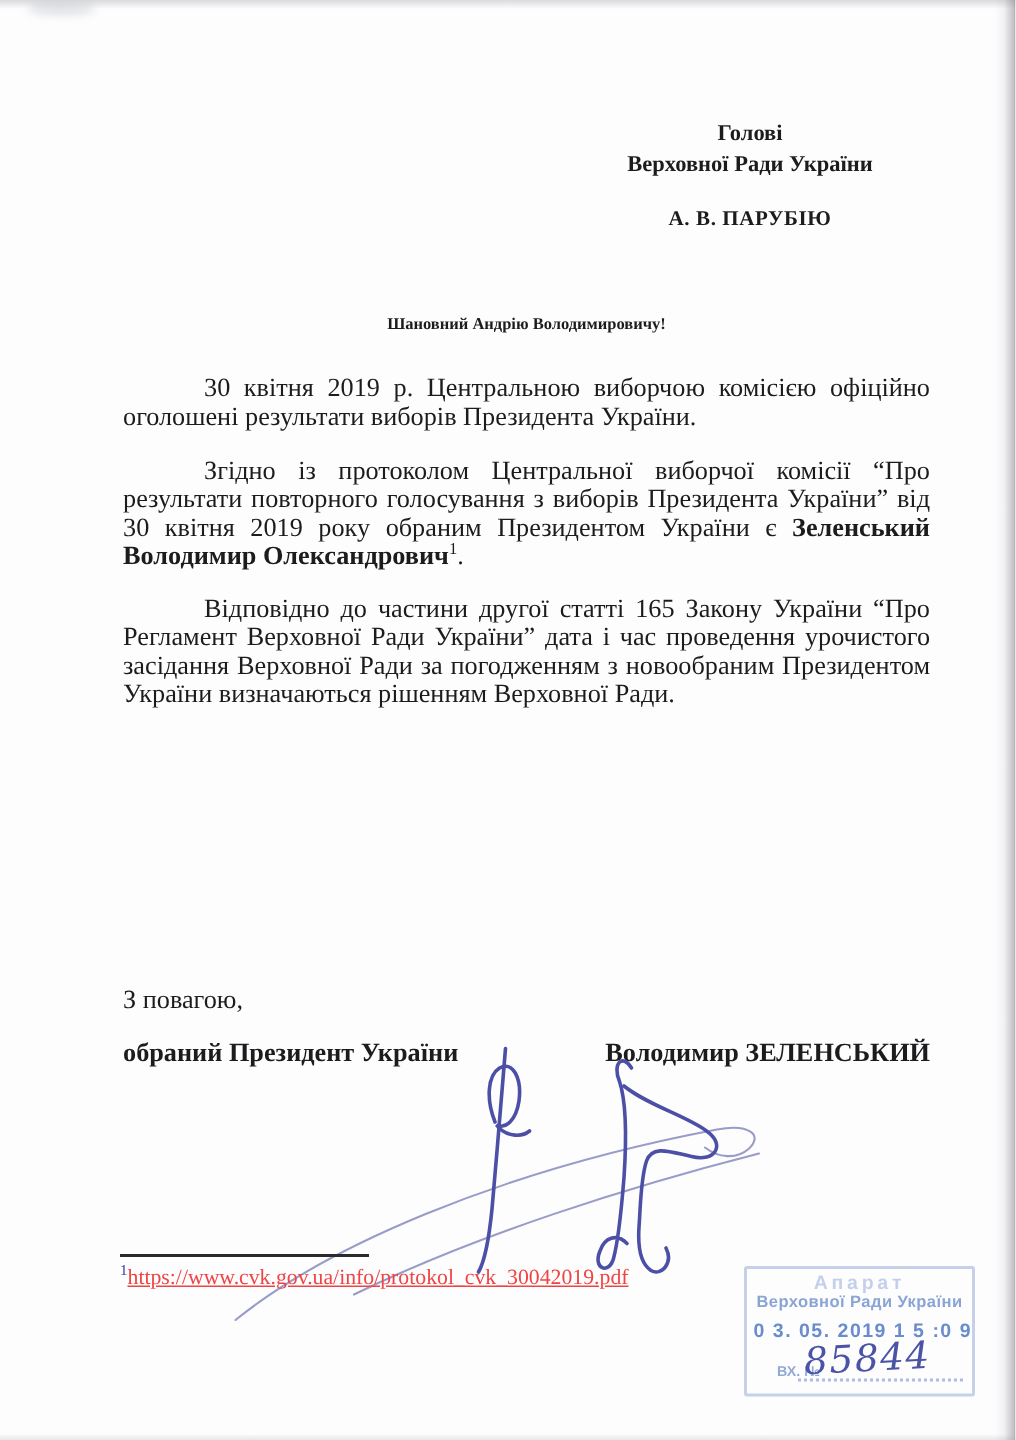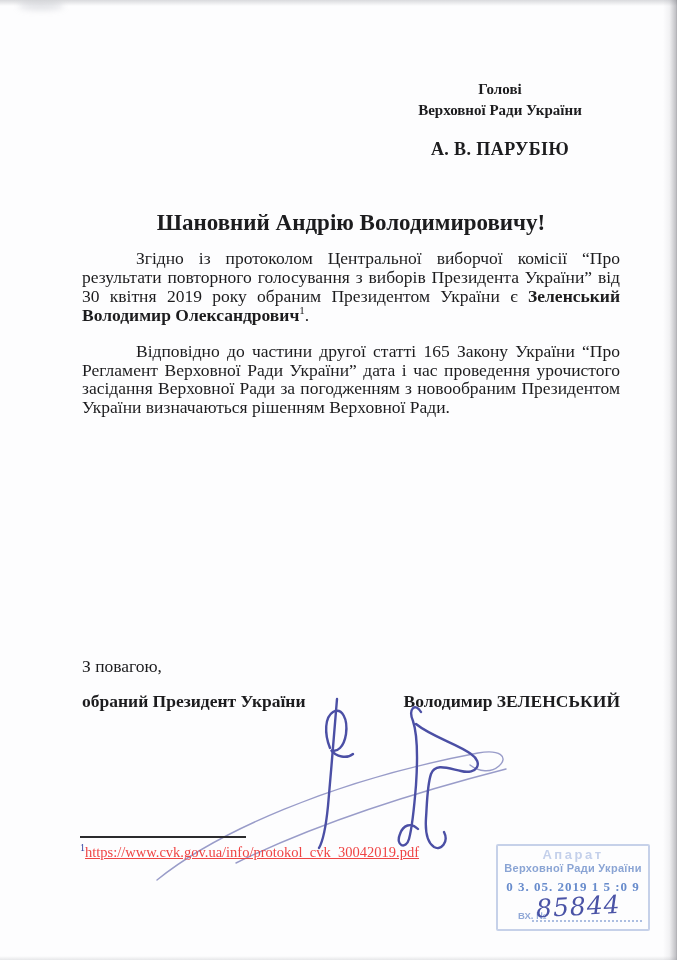--- a/index.html
+++ b/index.html
@@ -19,24 +19,24 @@
     background:linear-gradient(to right,rgba(0,0,0,0) 0%,rgba(160,160,168,.12) 45%,rgba(120,120,128,.45) 92%,rgba(100,100,108,.55) 100%);}
   .edge-bottom{position:absolute;left:0;bottom:0;width:100%;height:4px;
     background:linear-gradient(to top,rgba(150,152,158,.22),rgba(150,152,158,0));}
   .corner-smudge{position:absolute;left:18px;top:2px;width:46px;height:8px;border-radius:50%;
     background:rgba(140,145,155,.25);filter:blur(3px);}
 
   
   .recipient{position:absolute;left:398px;top:79px;width:204px;text-align:center;
     font-weight:bold;font-size:15px;line-height:21px;}
   .recipient-name{position:absolute;left:398px;top:139px;width:204px;text-align:center;
-    font-weight:bold;font-size:18px;letter-spacing:.4px;}
+    font-weight:bold;font-size:14px;letter-spacing:.4px;}
 
   .salutation{position:absolute;left:82px;top:210px;width:538px;text-align:center;
-    font-weight:bold;font-size:23px;}
+    font-weight:bold;font-size:11px;}
 
   .body-text{position:absolute;left:82px;top:249px;width:538px;
     font-size:17.5px;line-height:18.9px;text-align:justify;}
   .body-text p{margin:0 0 17px 0;text-indent:54px;}
   .body-text sup{font-size:11px;line-height:0;}
 
   .closing{position:absolute;left:82px;top:656px;font-size:17.5px;}
   .signers{position:absolute;left:82px;top:691px;width:538px;display:flex;
     justify-content:space-between;font-weight:bold;font-size:17.5px;}
 
@@ -49,22 +49,22 @@
   .footnote-link{color:#ef4444;text-decoration:underline;cursor:pointer;}
 
   
   .stamp{position:absolute;left:496px;top:844px;width:150px;height:83px;
     border:2px solid rgba(130,156,208,.45);border-radius:2px;
     font-family:"Liberation Sans","DejaVu Sans",sans-serif;}
   .stamp-org1{margin-top:1px;text-align:center;font-size:13px;font-weight:bold;
     letter-spacing:2.5px;color:rgba(150,172,218,.55);}
   .stamp-org2{text-align:center;font-size:11px;font-weight:bold;
     letter-spacing:.3px;color:rgba(118,148,205,.85);}
-  .stamp-date{margin-top:5px;text-align:center;
-    font-family:Liberation Serif, serif;font-size:13px;font-weight:bold;
+  .stamp-date{margin-top:5px;text-align:right;
+    font-family:Liberation Sans, sans-serif;font-size:13px;font-weight:bold;
     letter-spacing:1px;color:rgba(88,128,198,.9);}
   .stamp-bottom{position:relative;margin-top:7px;height:24px;padding:0 5px;}
   .stamp-label{position:absolute;left:4px;top:8px;font-size:9.5px;font-weight:bold;
     color:rgba(118,148,205,.8);margin-left:16px;}
   .stamp-dots{position:absolute;left:34px;right:6px;top:18px;
     border-bottom:2px dotted rgba(118,148,205,.6);}
   .stamp-number{position:absolute;left:38px;top:-10px;
     font-family:"DejaVu Serif",serif;font-style:italic;font-size:25px;
     color:#4a53a6;transform:rotate(-3deg);letter-spacing:1px;}
 </style>
@@ -80,20 +80,21 @@
 
   <div class="recipient">
     <div>Голові</div>
     <div>Верховної Ради України</div>
   </div>
   <div class="recipient-name">А. В. ПАРУБІЮ</div>
 
   <div class="salutation">Шановний Андрію Володимировичу!</div>
 
   <div class="body-text">
+    <p>30 квітня 2019 р. Центральною виборчою комісією офіційно оголошені результати виборів Президента України.</p>
     <p><span>Згідно із протоколом Центральної виборчої комісії “Про результати повторного голосування з виборів Президента України” від 30 квітня 2019 року обраним Президентом України є </span><b>Зеленський Володимир Олександрович</b><sup>1</sup><span>.</span></p>
     <p>Відповідно до частини другої статті 165 Закону України “Про Регламент Верховної Ради України” дата і час проведення урочистого засідання Верховної Ради за погодженням з новообраним Президентом України визначаються рішенням Верховної Ради.</p>
   </div>
 
   <div class="closing">З повагою,</div>
 
   <div class="signers">
     <span>обраний Президент України</span>
     <span>Володимир ЗЕЛЕНСЬКИЙ</span>
   </div>

